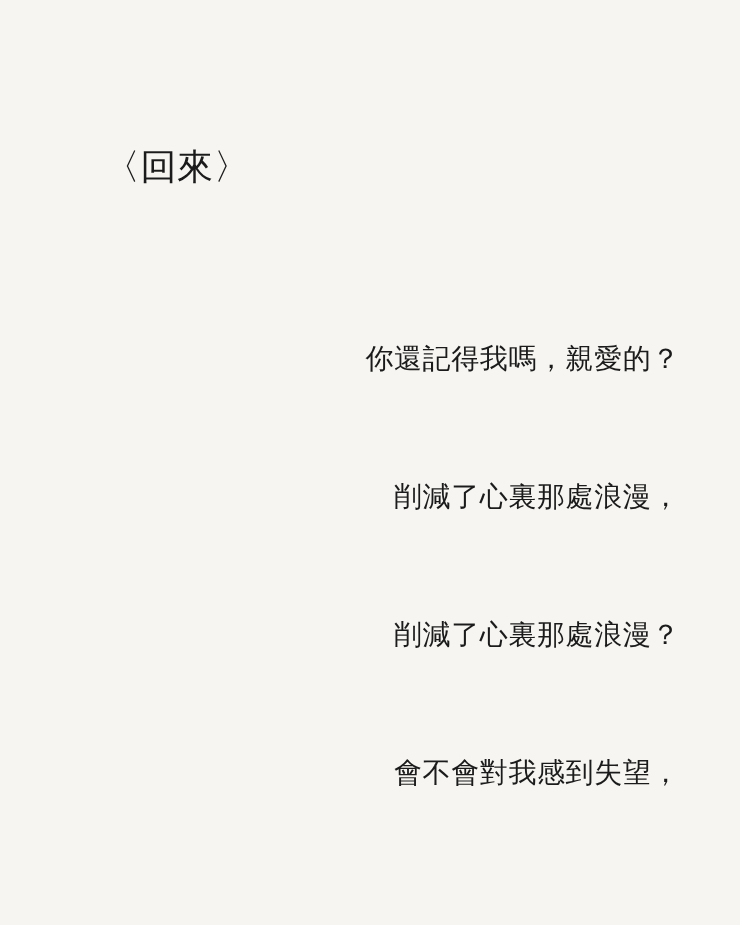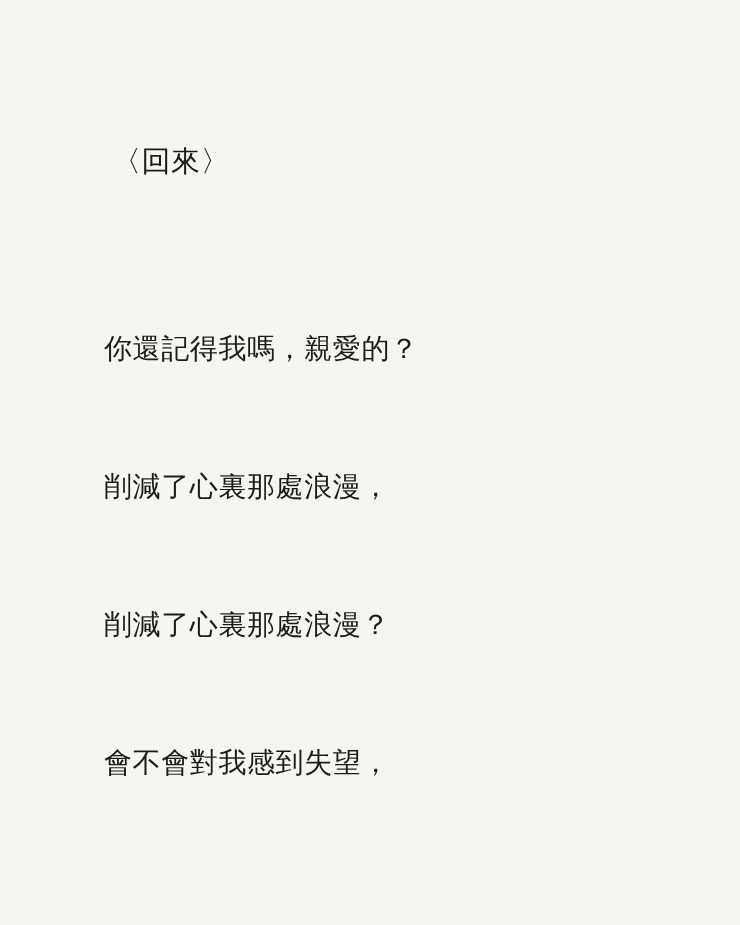--- a/index.html
+++ b/index.html
@@ -20,40 +20,41 @@
     background: #f6f5f1;
     box-sizing: border-box;
   }
   .poem-wrap {
     position: absolute;
     left: 104px;
     top: 140px;
     right: 60px;
   }
   .poem-title {
-    font-size: 29px;
+    font-size: 36px;
     line-height: 1.5;
     color: #1b1b1b;
     letter-spacing: 0.5px;
-    margin: 0 0 50px 8px;
+    margin: 0 0 50px 0;
     font-weight: 400;
     white-space: pre;
   }
   .poem-body {
     font-size: 28px;
     line-height: 46px;
     color: #1b1b1b;
     letter-spacing: 0.6px;
     margin: 0;
     white-space: pre-wrap;
     font-weight: 400;
   }
   .poem-line {
     display: block;
     white-space: pre;
+    text-align: right;
   }
 </style>
 </head>
 <body>
 
 <div class="page">
   <div class="poem-wrap">
     <h1 class="poem-title">〈回來〉</h1>
     <div class="poem-body">
       <span class="poem-line">你還記得我嗎，親愛的？</span>

